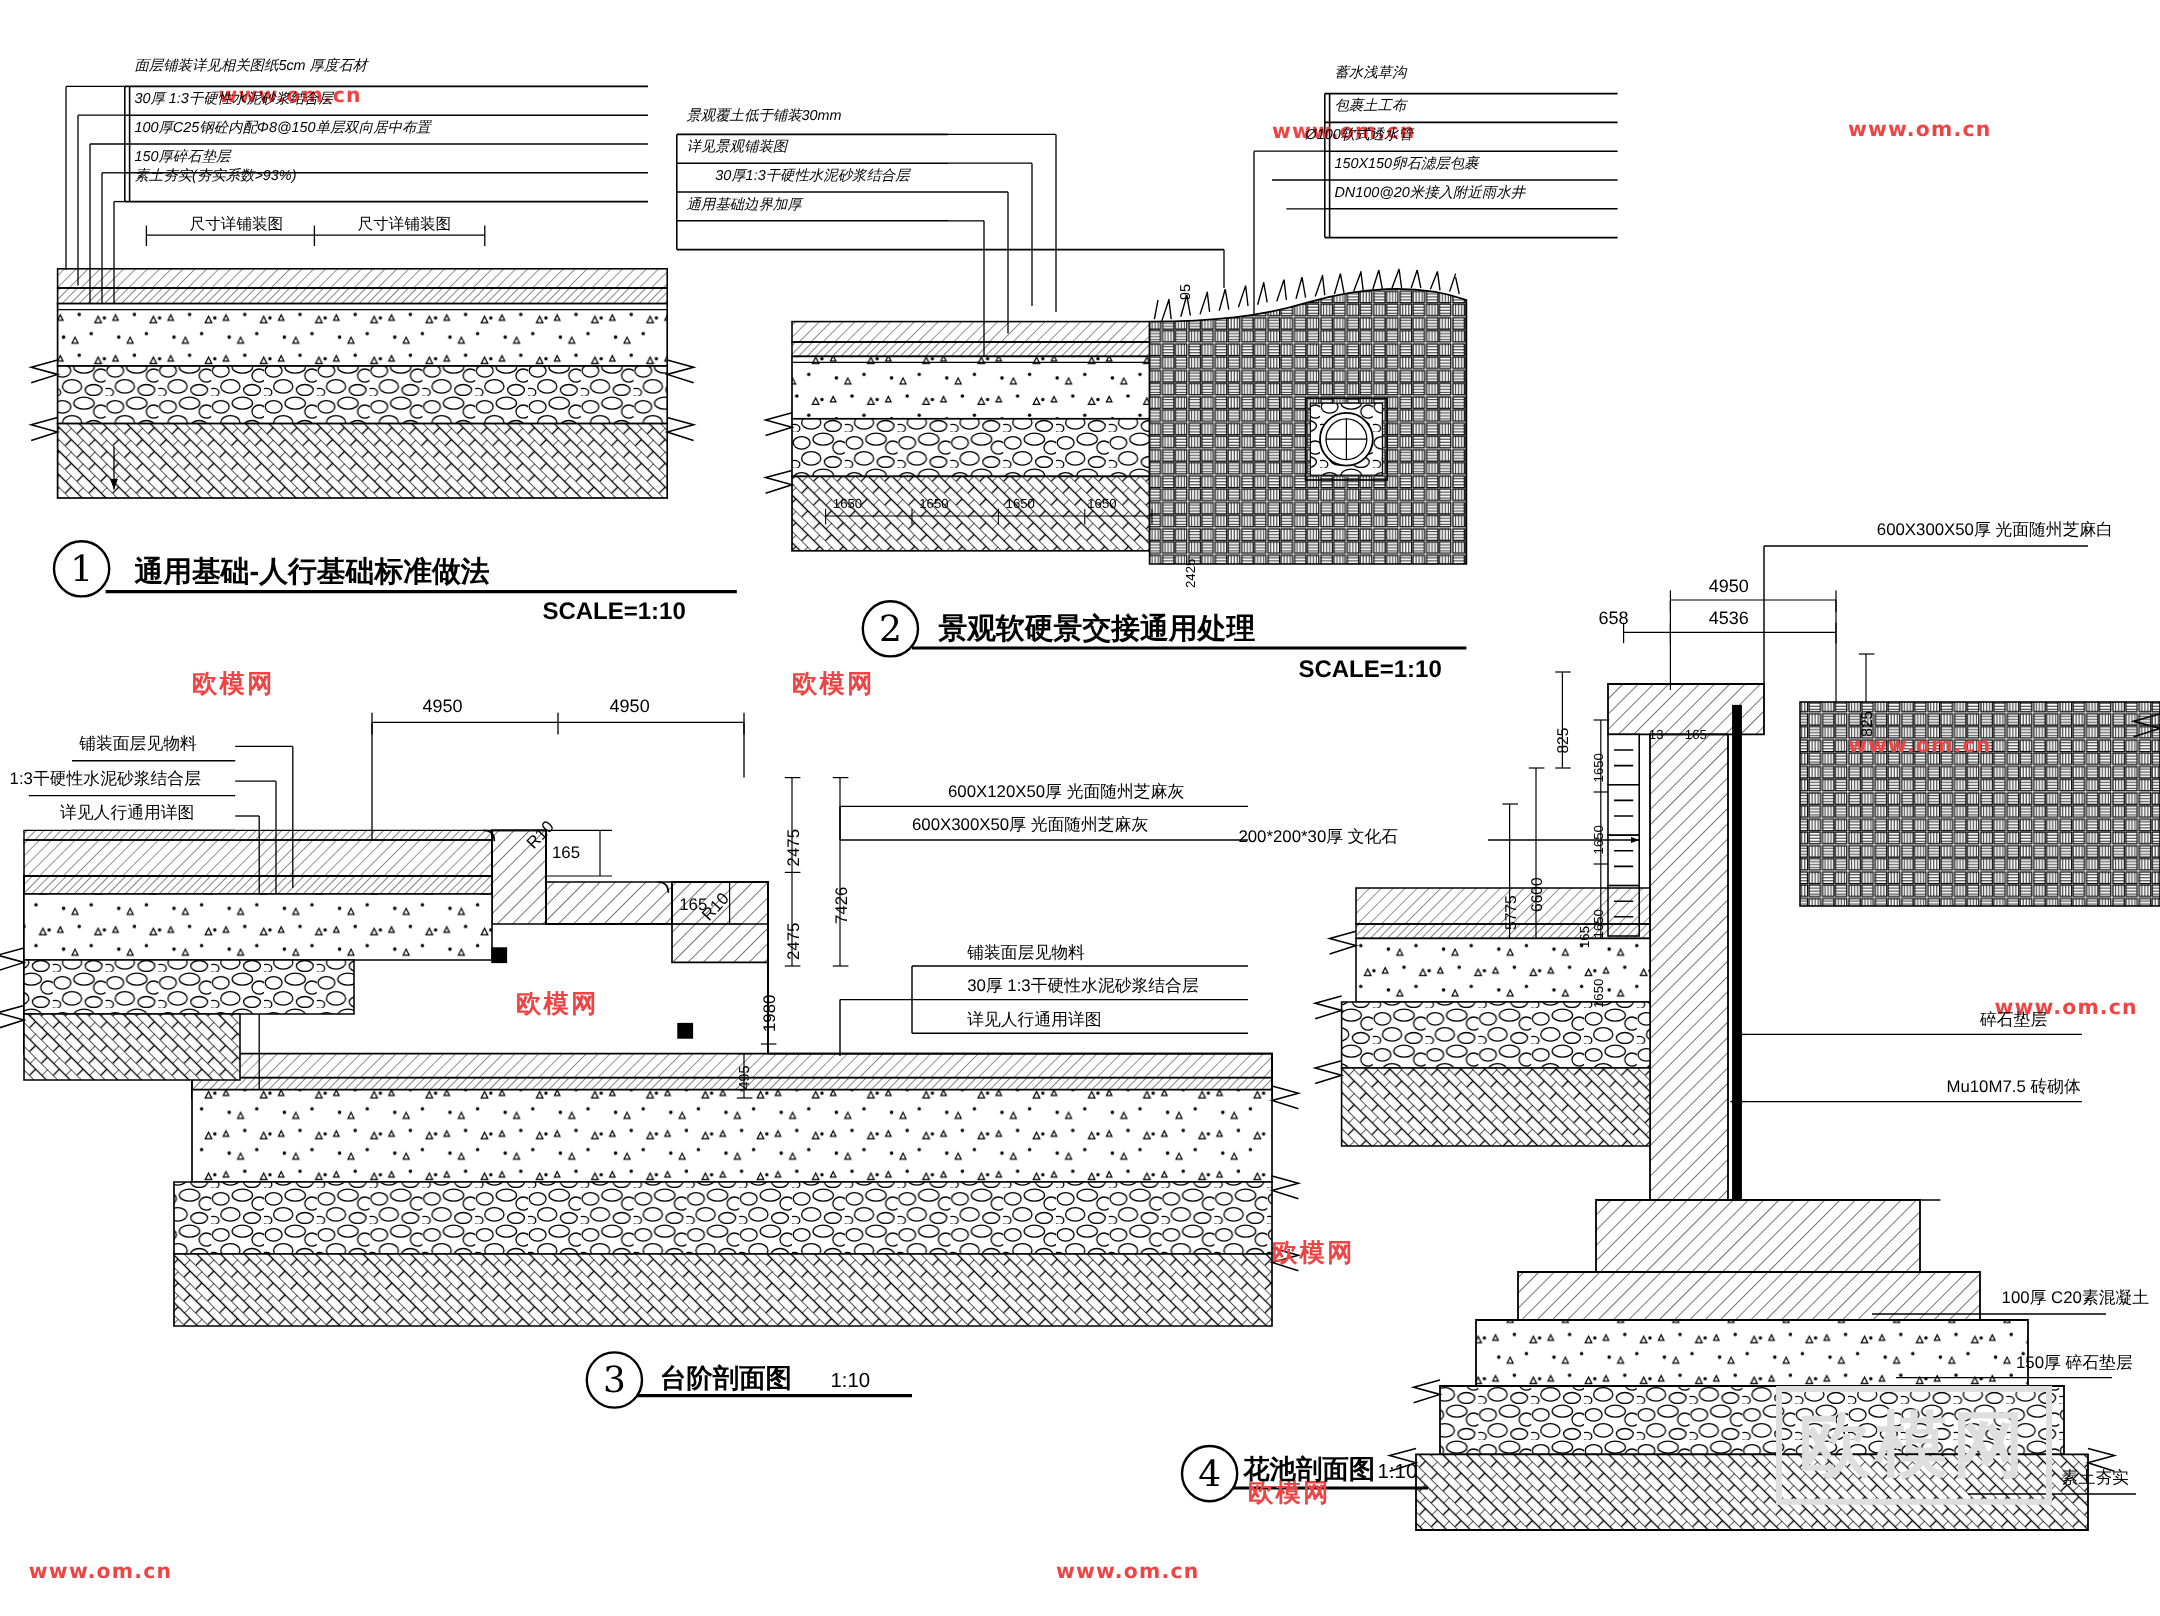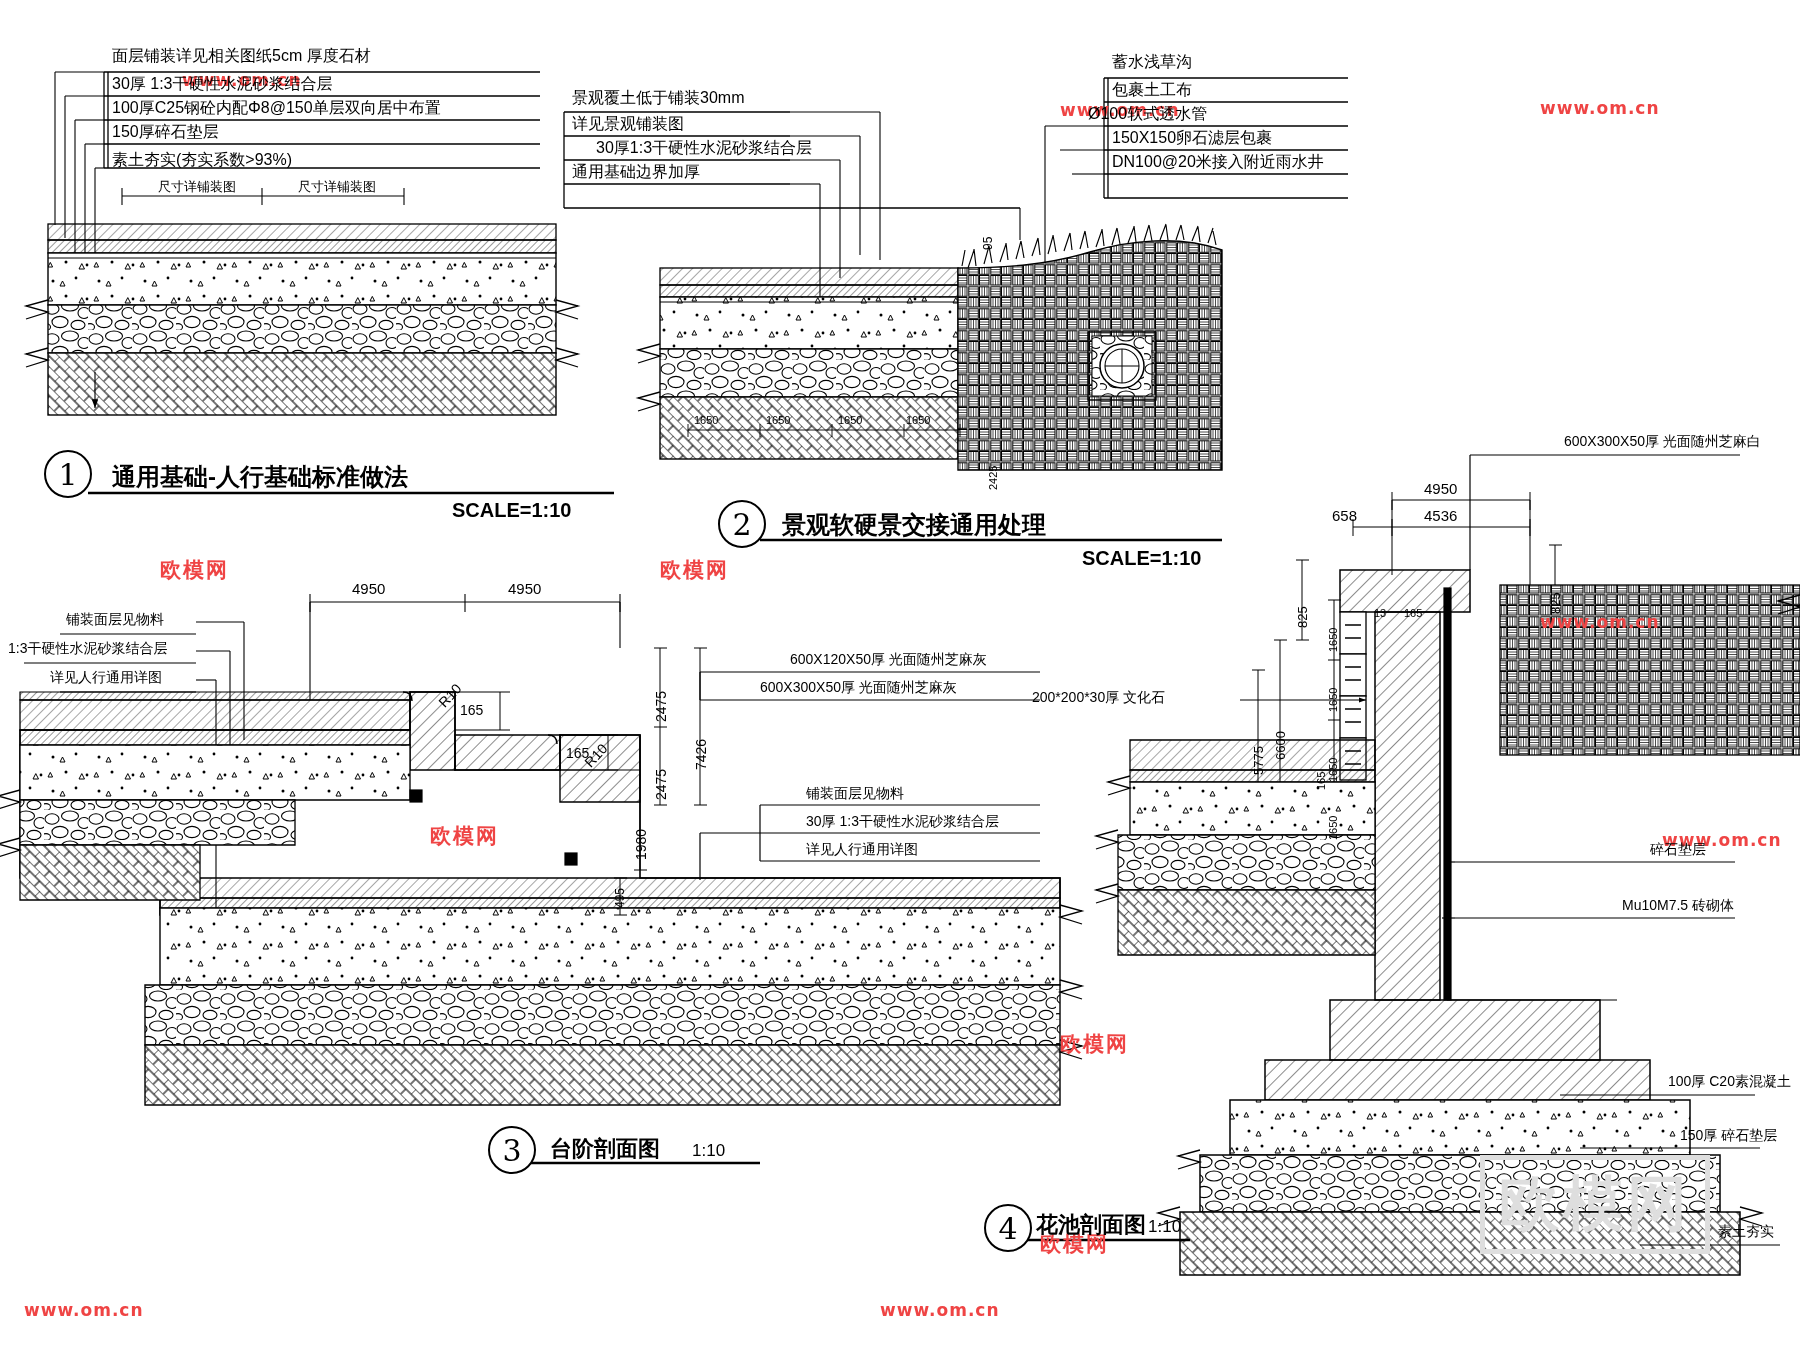--- a/index.html
+++ b/index.html
@@ -20,21 +20,21 @@
     position:absolute;
     white-space:nowrap;
     font-family:"Liberation Sans", sans-serif;
     font-size:15px;
     line-height:1;
     color:#000;
     letter-spacing:0px;
   }
   .tx.s13 { font-size:13px; }
   .tx.s14 { font-size:14px; }
-  .tx.s16 { font-size:16px; }
+  .tx.s16 { font-size:12px;font-style:italic; }
   .tx.s17 { font-size:17px; }
   .tx.s12 { font-size:12px; }
   .tx.s11 { font-size:11px; }
   .tx.scale {
     font-size:20px;
     font-weight:bold;
     font-family:"Liberation Sans", sans-serif;
   }
   .tx.ttl {
     font-size:19px;
@@ -513,21 +513,21 @@
   <div class="wm cn" style="left:160px;top:556px;">欧模网</div>
   <div class="wm cn" style="left:660px;top:556px;">欧模网</div>
   <div class="wm cn" style="left:430px;top:822px;">欧模网</div>
   <div class="wm cn" style="left:1040px;top:1230px;">欧模网</div>
   <div class="wm big" style="left:1480px;top:1155px;">欧模网</div>
 
   <div class="tx s16" style="left:112px;top:48px;">面层铺装详见相关图纸5cm 厚度石材</div>
   <div class="tx s16" style="left:112px;top:76px;">30厚 1:3干硬性水泥砂浆结合层</div>
   <div class="tx s16" style="left:112px;top:100px;">100厚C25钢砼内配Φ8@150单层双向居中布置</div>
   <div class="tx s16" style="left:112px;top:124px;">150厚碎石垫层</div>
-  <div class="tx s16" style="left:112px;top:152px;">素土夯实(夯实系数&gt;93%)</div>
+  <div class="tx s16" style="left:112px;top:140px;">素土夯实(夯实系数&gt;93%)</div>
   <div class="tx s13" style="left:158px;top:180px;">尺寸详铺装图</div>
   <div class="tx s13" style="left:298px;top:180px;">尺寸详铺装图</div>
   <div class="bubble" style="left:44px;top:450px;">1</div>
   <div class="tx ttl" style="left:112px;top:465px;font-size:24px;">通用基础-人行基础标准做法</div>
   <div class="tx scale" style="left:452px;top:500px;">SCALE=1:10</div>
 
   <div class="tx s16" style="left:572px;top:90px;">景观覆土低于铺装30mm</div>
   <div class="tx s16" style="left:572px;top:116px;">详见景观铺装图</div>
   <div class="tx s16" style="left:596px;top:140px;">30厚1:3干硬性水泥砂浆结合层</div>
   <div class="tx s16" style="left:572px;top:164px;">通用基础边界加厚</div>

